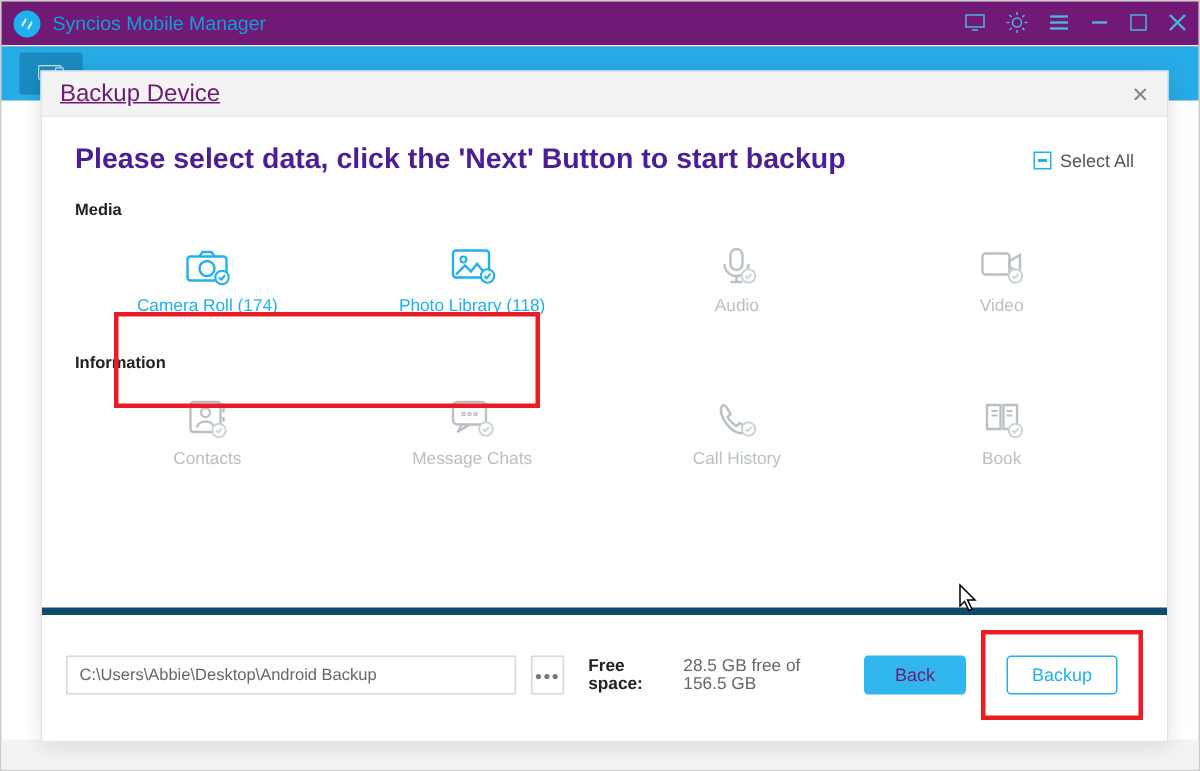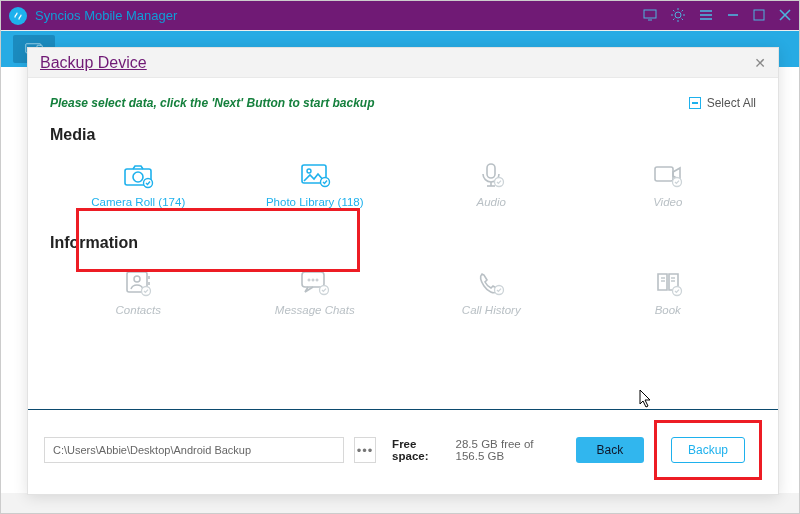--- a/index.html
+++ b/index.html
@@ -17,47 +17,47 @@
   .bluetab { position:absolute; left:12px; top:4px; width:42px; height:28px; background:#1b8bbf; border-radius:2px; display:flex; align-items:center; justify-content:center;}
   .bluetab svg{ width:18px; height:14px;}
 
   .overlay { position:absolute; top:46px; left:26px; width:752px; height:448px; background:#fff; border:1px solid #e2e2e2; box-shadow:0 2px 14px rgba(0,0,0,.12); display:flex; flex-direction:column;}
   .modal-head { height:30px; background:#f3f3f3; display:flex; align-items:center; padding:0 12px; border-bottom:1px solid #e9e9e9;}
   .modal-head span.title { font-size:16px; color:#701a75;text-decoration:underline;}
   .modal-head .close{ margin-left:auto; color:#888; font-size:14px;}
 
   .body { flex:1; padding: 18px 22px 0 22px; position:relative;}
   .instr-row { display:flex; align-items:center; }
-  .instr { font-size:12px; font-weight:600; color:#15803d;font-style:italic;}
+  .instr { font-size:19px; font-weight:600; color:#4c1d95;}
   .selall { margin-left:auto; display:flex; align-items:center; gap:6px; color:#555; font-size:12px;}
   .selall .chk{ width:12px; height:12px; border:1.5px solid #1eb1ed; position:relative;}
   .selall .chk::after{ content:""; position:absolute; left:2px; top:4px; width:6px; height:2px; background:#1eb1ed;}
 
-  .section-label { font-size:16px; font-weight:600; color:#222; margin-top:16px; margin-bottom:8px;}
+  .section-label { font-size:11px; font-weight:600; color:#222; margin-top:16px; margin-bottom:8px;}
 
   .grid { display:grid; grid-template-columns: repeat(4, 1fr); gap: 0; }
   .item { display:flex; flex-direction:column; align-items:center; gap:6px; padding:8px 0 10px;}
   .item .ic { height:30px; display:flex; align-items:center; justify-content:center;}
   .item .lbl { font-size:11.5px; }
   .sel .lbl { color:#1eb1ed;}
   .sel svg .base{ stroke:#1eb1ed; }
-  .dis .lbl { color:#b9c0c5;font-style:italic;}
+  .dis .lbl { color:#b9c0c5;}
   .dis svg .base{ stroke:#b9c0c5; }
 
   .hl { border:3px solid #ed1c24; }
   .media-hl { position:absolute; top:130px; left:48px; width:284px; height:64px; pointer-events:none;}
 
-  .footer { border-top:1px solid #0c4a6e; padding:10px 16px 14px; display:flex; align-items:center; gap:10px; }
+  .footer { border-top:5px solid #0c4a6e; padding:10px 16px 14px; display:flex; align-items:center; gap:10px; }
   .path { flex:0 0 300px; height:26px; border:1px solid #d8d8d8; font-size:11px; color:#666; padding:0 8px; background:#fff;}
   .more { width:28px; height:26px; border:1px solid #d8d8d8; background:#fff; display:flex; align-items:center; justify-content:center; color:#777; font-size:13px; letter-spacing:1px;}
   .free-lbl { font-size:11.5px; font-weight:600; color:#222; margin-left:6px;}
   .free-val { font-size:11.5px; color:#666; margin-left:4px;}
   .spacer{flex:1;}
   .btn{ height:26px; min-width:68px; border-radius:3px; display:flex; align-items:center; justify-content:center; font-size:12px; padding:0 16px;}
-  .btn-back{ background:#31b6ee; color:#0f172a;text-align:right;}
+  .btn-back{ background:#31b6ee; color:#701a75;text-align:right;}
   .btn-backup{ background:#fff; color:#1eb1ed; border:1px solid #1eb1ed;}
   .backup-hl{ border:3px solid #ed1c24; padding:14px; }
 
   .cursor{ position:absolute; top:388px; left:638px; pointer-events:none;}
 
   .bg-bottom { position:absolute; left:0; right:0; bottom:0; height:20px; background:#f3f3f3;}
 
   svg{overflow:visible;}
 </style>
 </head>

